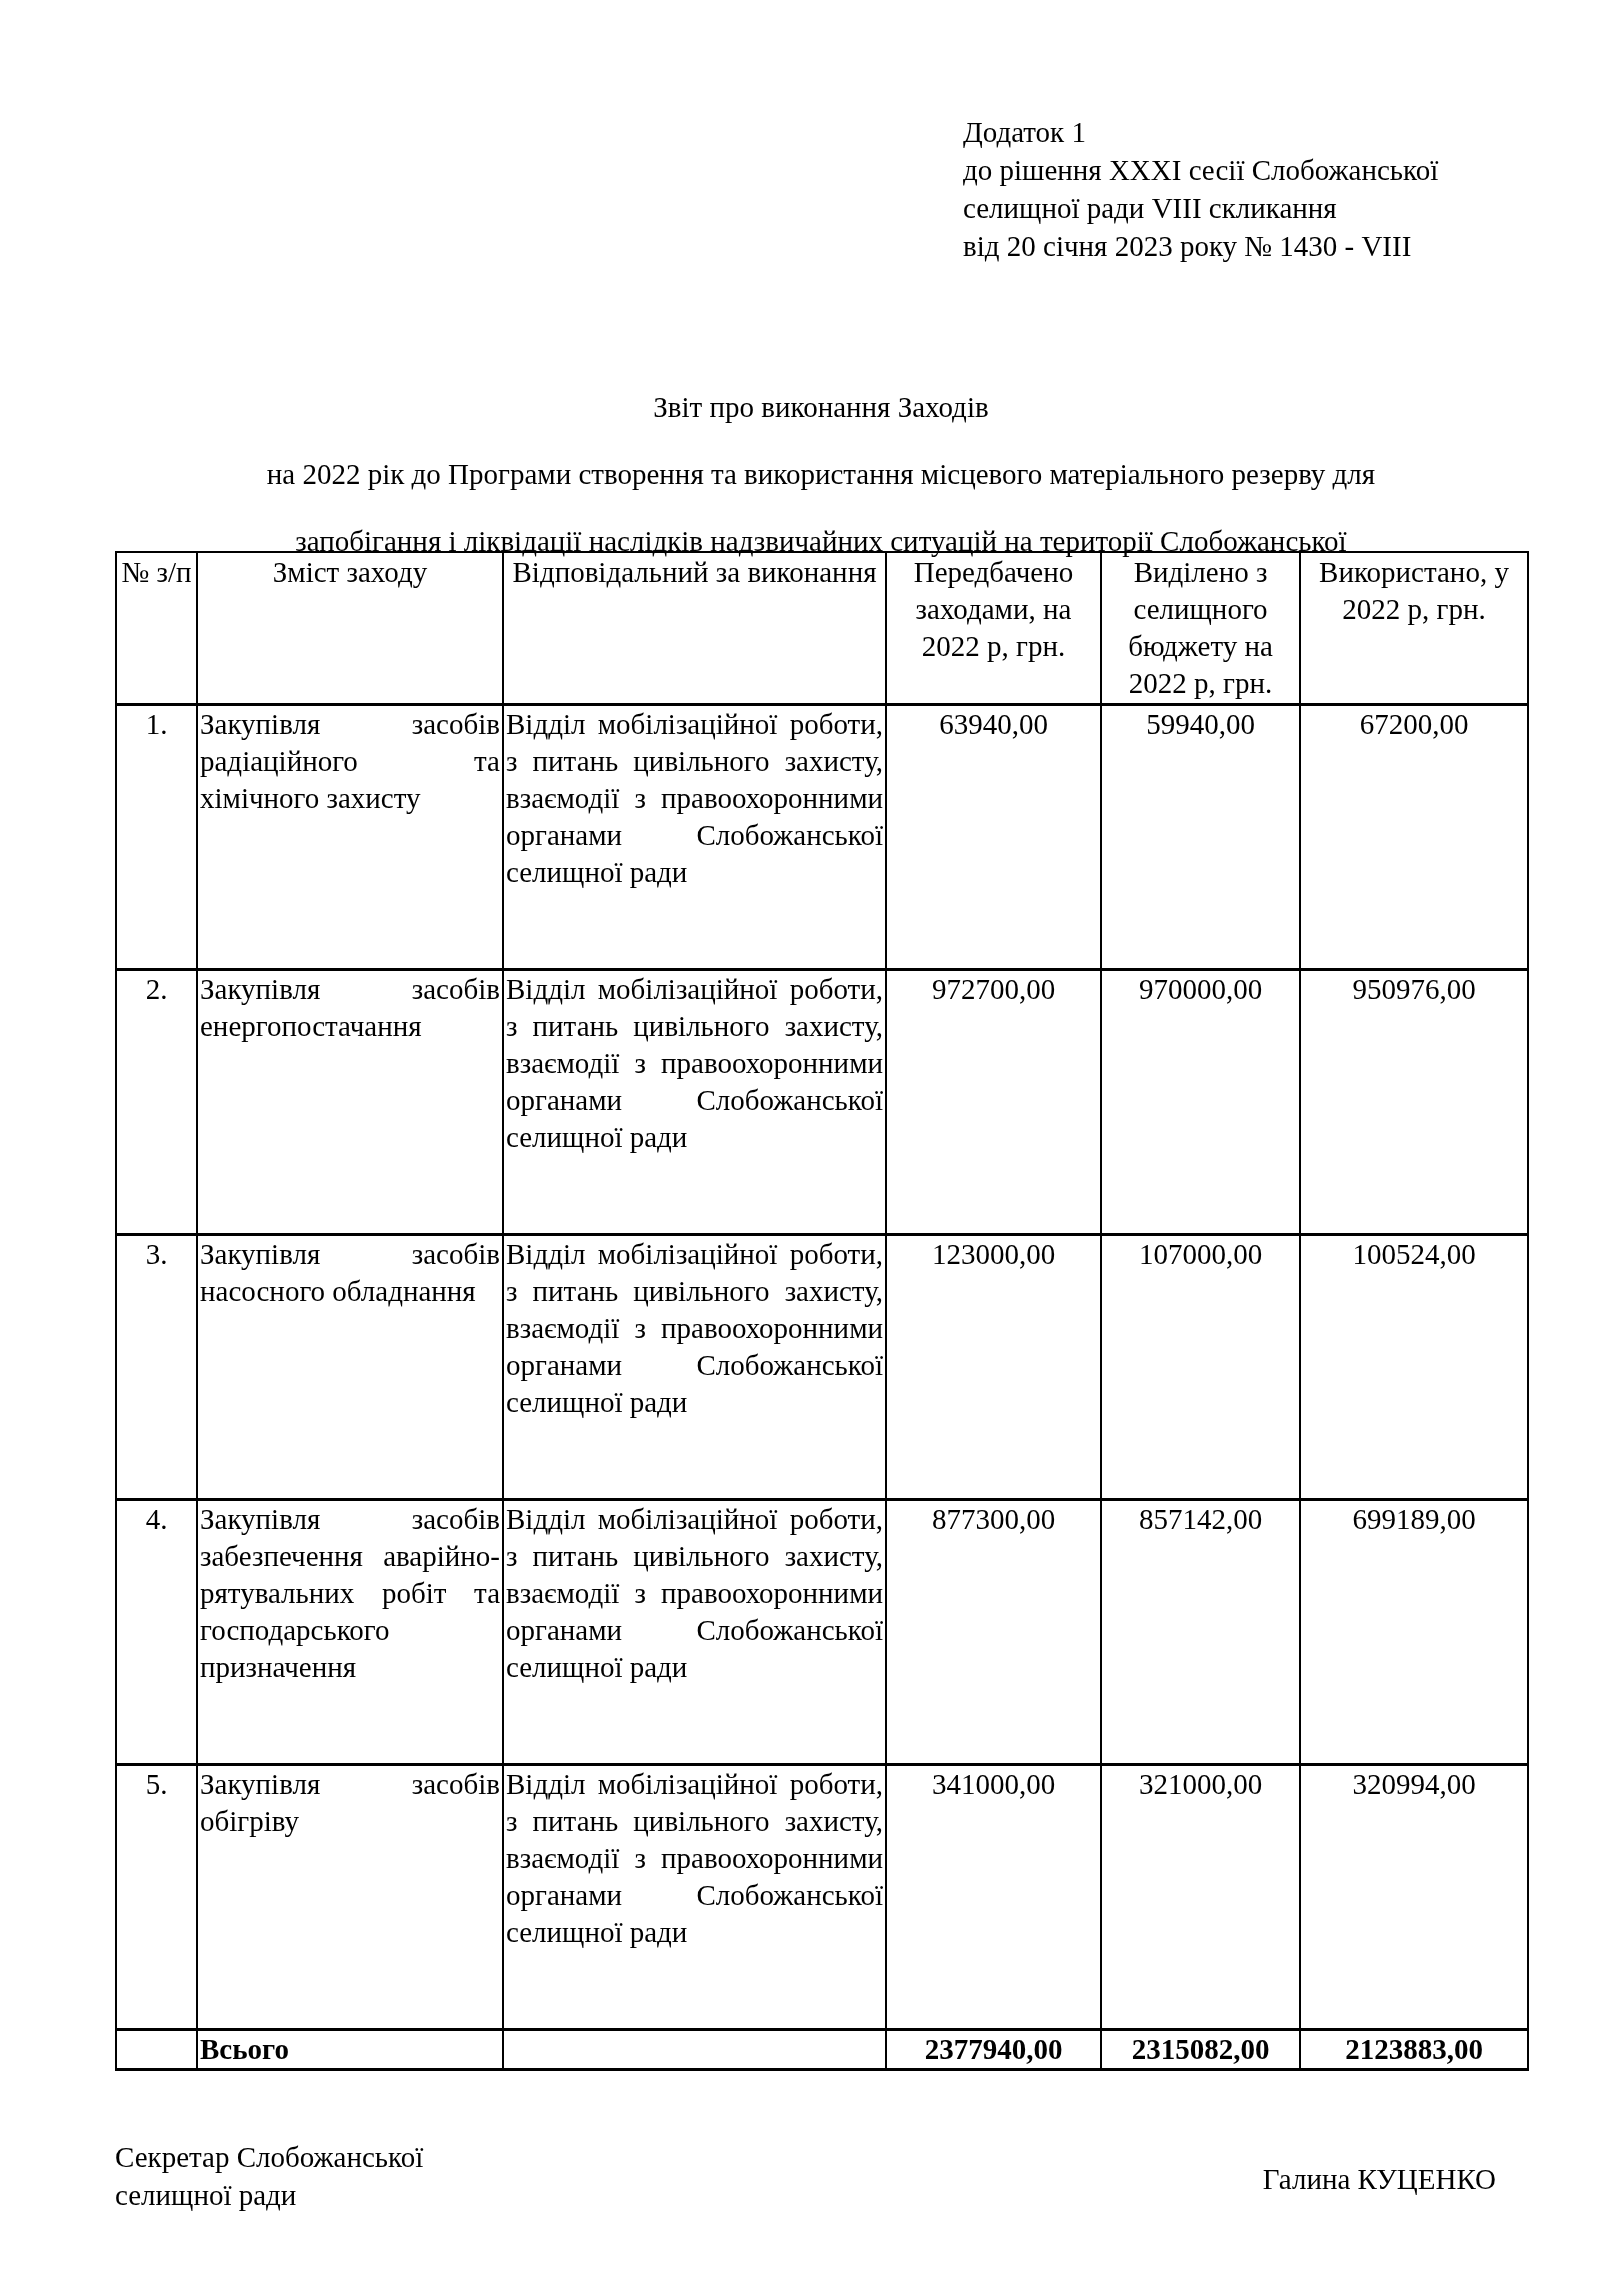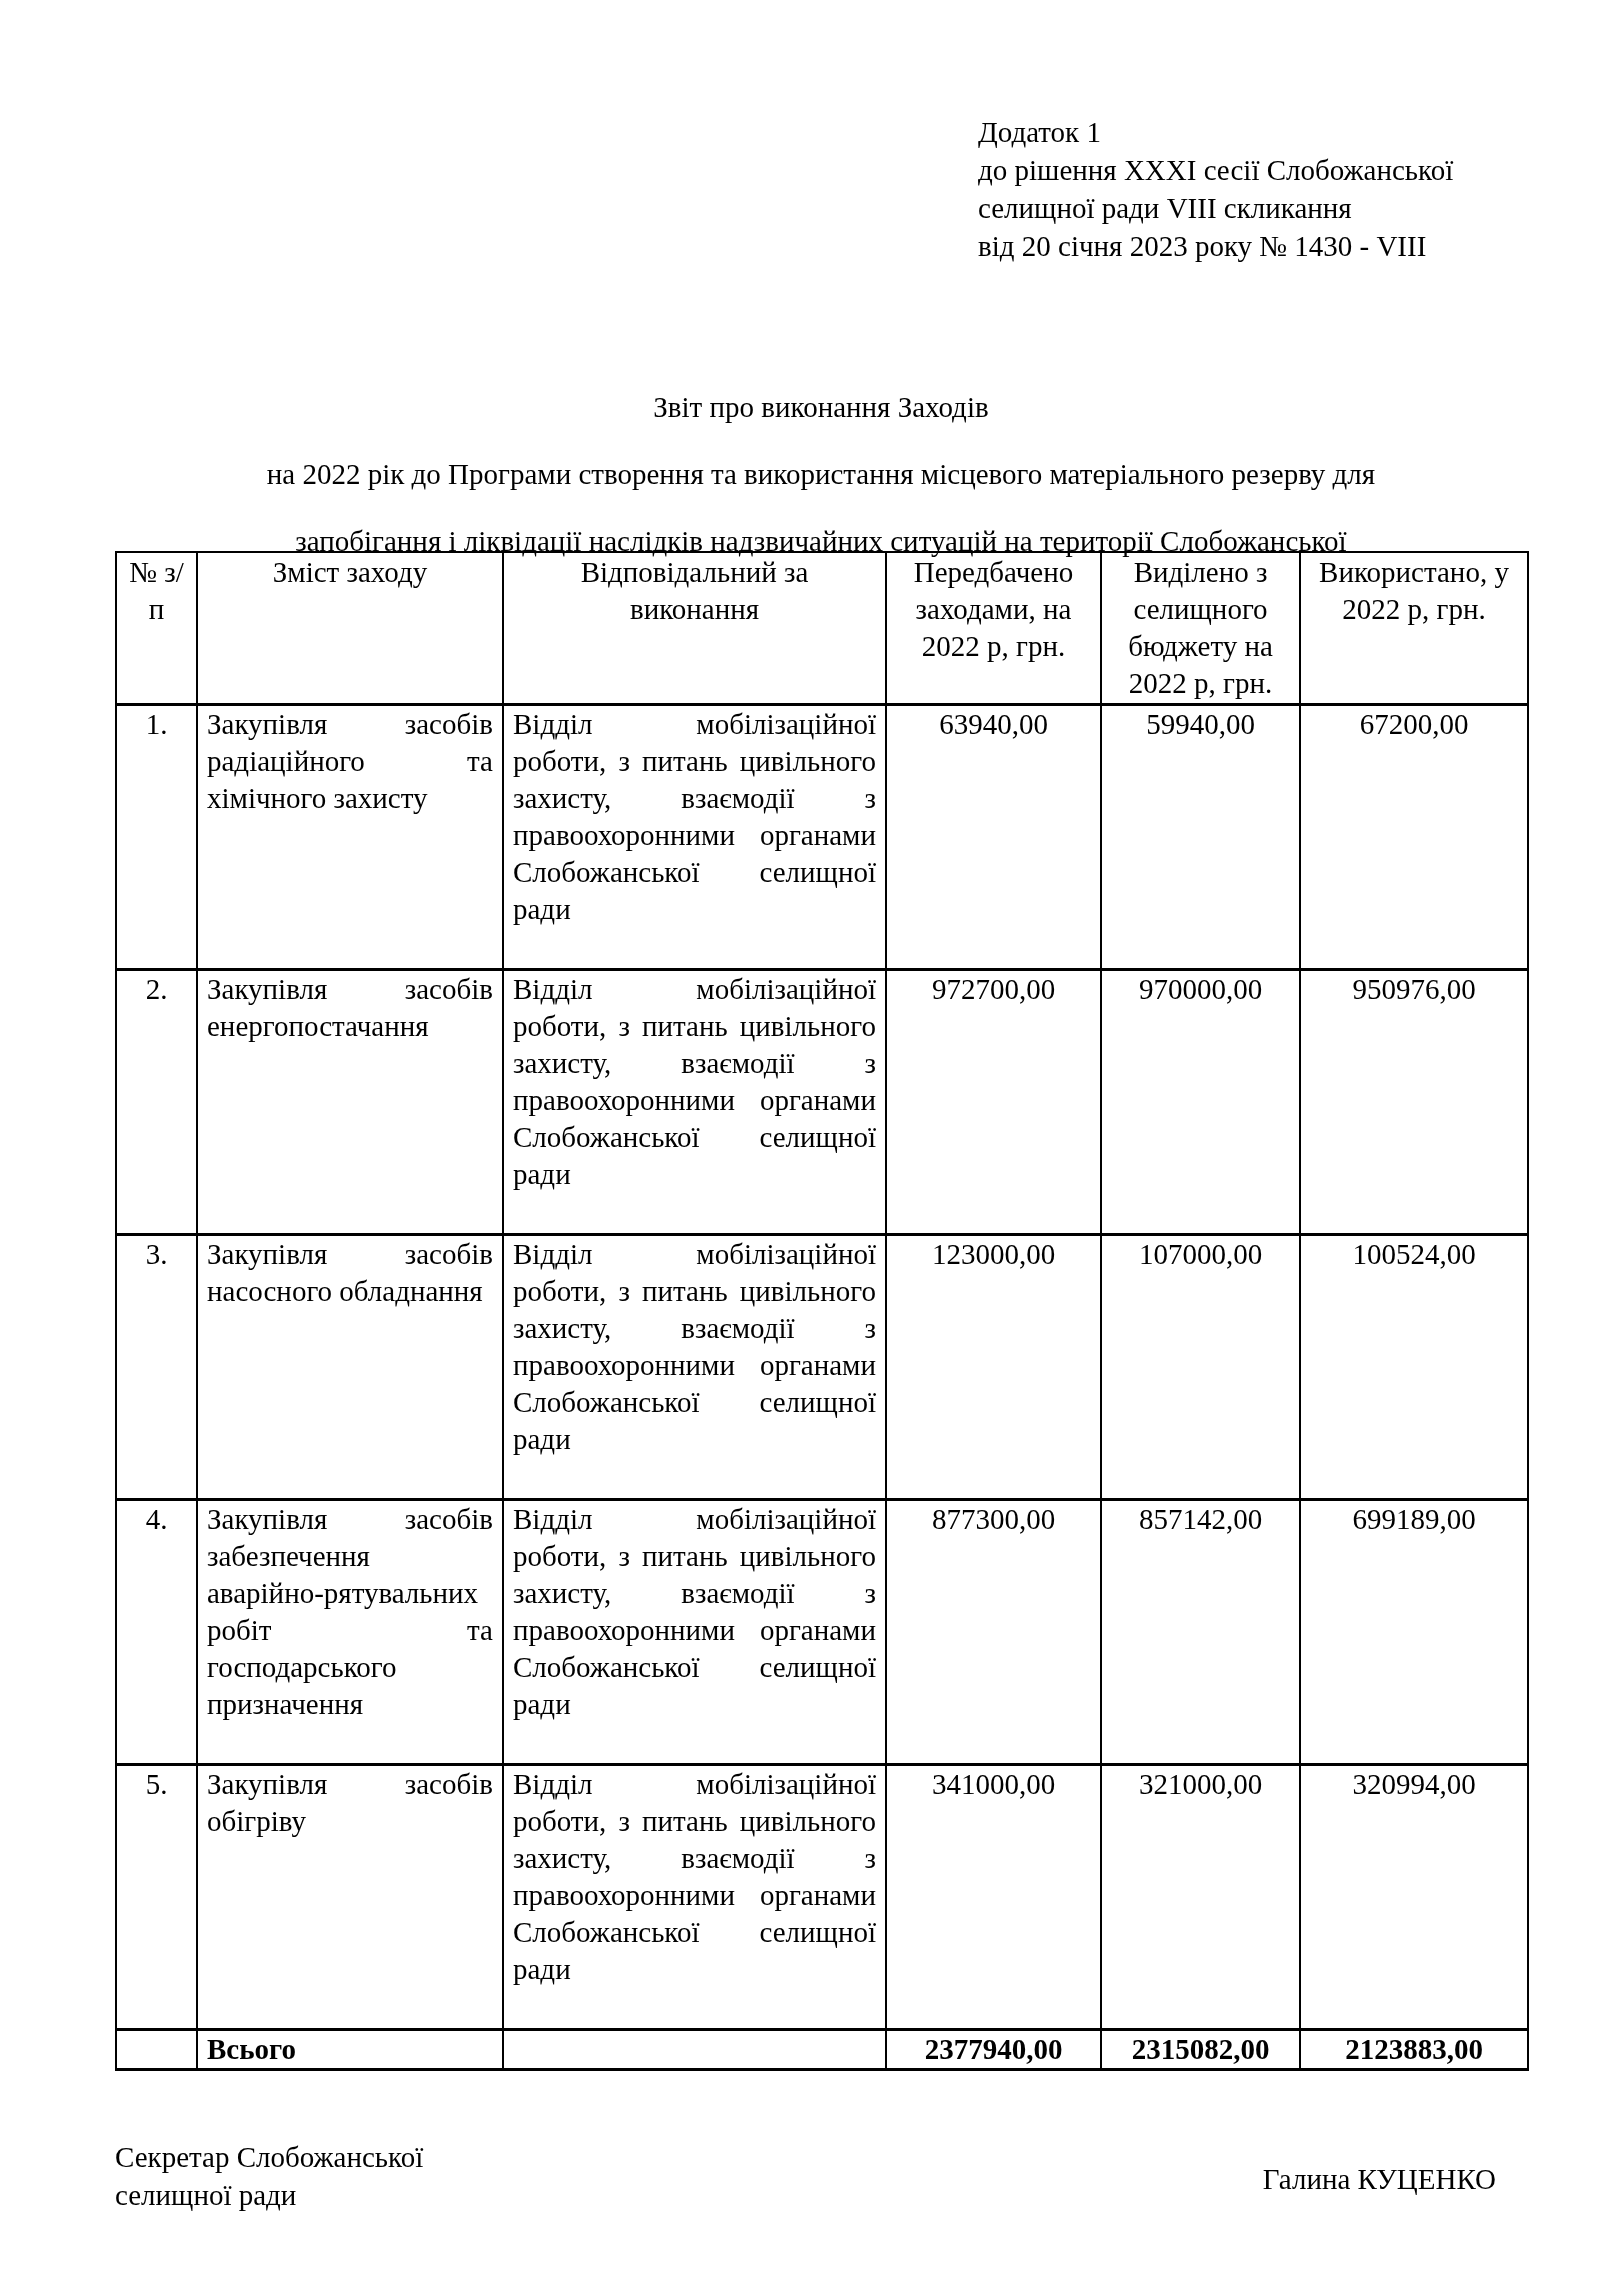--- a/index.html
+++ b/index.html
@@ -6,33 +6,33 @@
     body {
       width: 1623px; height: 2295px; position: relative; overflow: hidden;
       font-family: "Liberation Serif", "DejaVu Serif", serif;
       color: #000000;
       font-size: 29px;
     }
     .appendix {
       position: absolute; left: 963px; top: 113px;
       line-height: 38px; font-size: 29px;
     }
-    .appendix div { white-space: nowrap; margin-left: 15px; }
+    .appendix div { white-space: nowrap; }
     .title {
       position: absolute; left: 115px; width: 1412px; top: 359px;
       text-align: center; line-height: 37px; font-size: 29px;
     }
     .title div { white-space: nowrap; margin-top: 30px; }
     table.report {
       position: absolute; left: 115px; top: 551px;
       width: 1412px; border-collapse: collapse; table-layout: fixed;
       font-size: 29px; line-height: 37px;
     }
     table.report td, table.report th {
-      border: 2px solid #000; vertical-align: top; padding: 0 9px;
+      border: 2px solid #000; vertical-align: top; padding: 0 2px;
       font-weight: normal;
     }
     table.report thead tr { height: 152px; }
     table.report thead th { text-align: center; padding-top: 1.3px; }
     table.report tr.item-row { height: 265px; }
     table.report tbody tr.item-row td { border-top: 3.3px solid #000; }
     table.report tr.total-row td { border-top: 3.3px solid #000; border-bottom: 3.3px solid #000; font-weight: bold; height: 36px; }
     td.num { text-align: center; }
     td.just { text-align: justify; text-align-last: left; }
     td.amount { text-align: center; }

